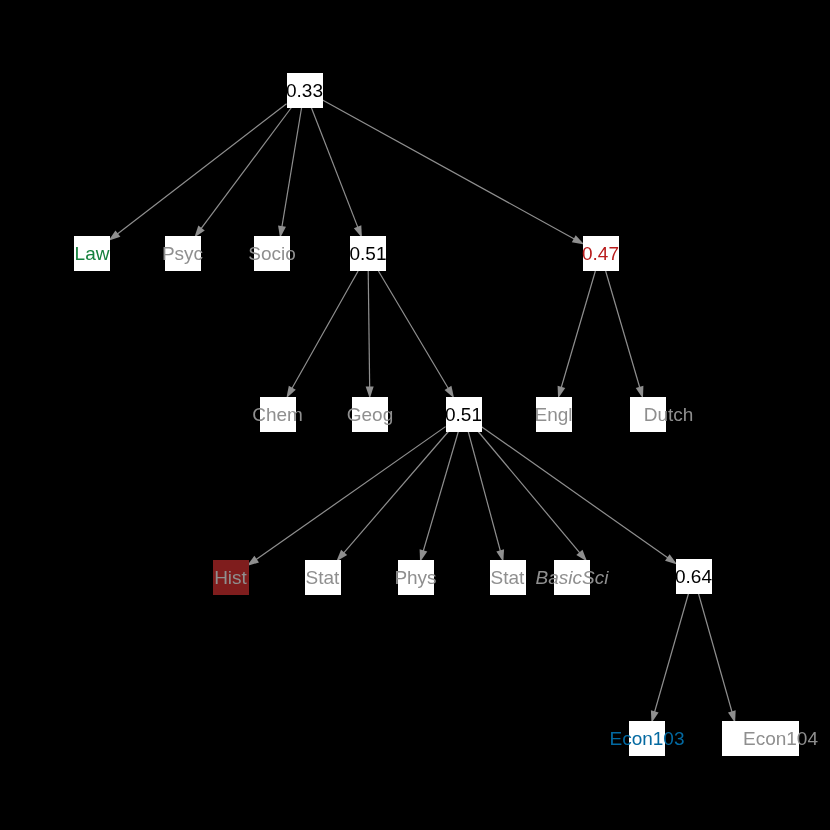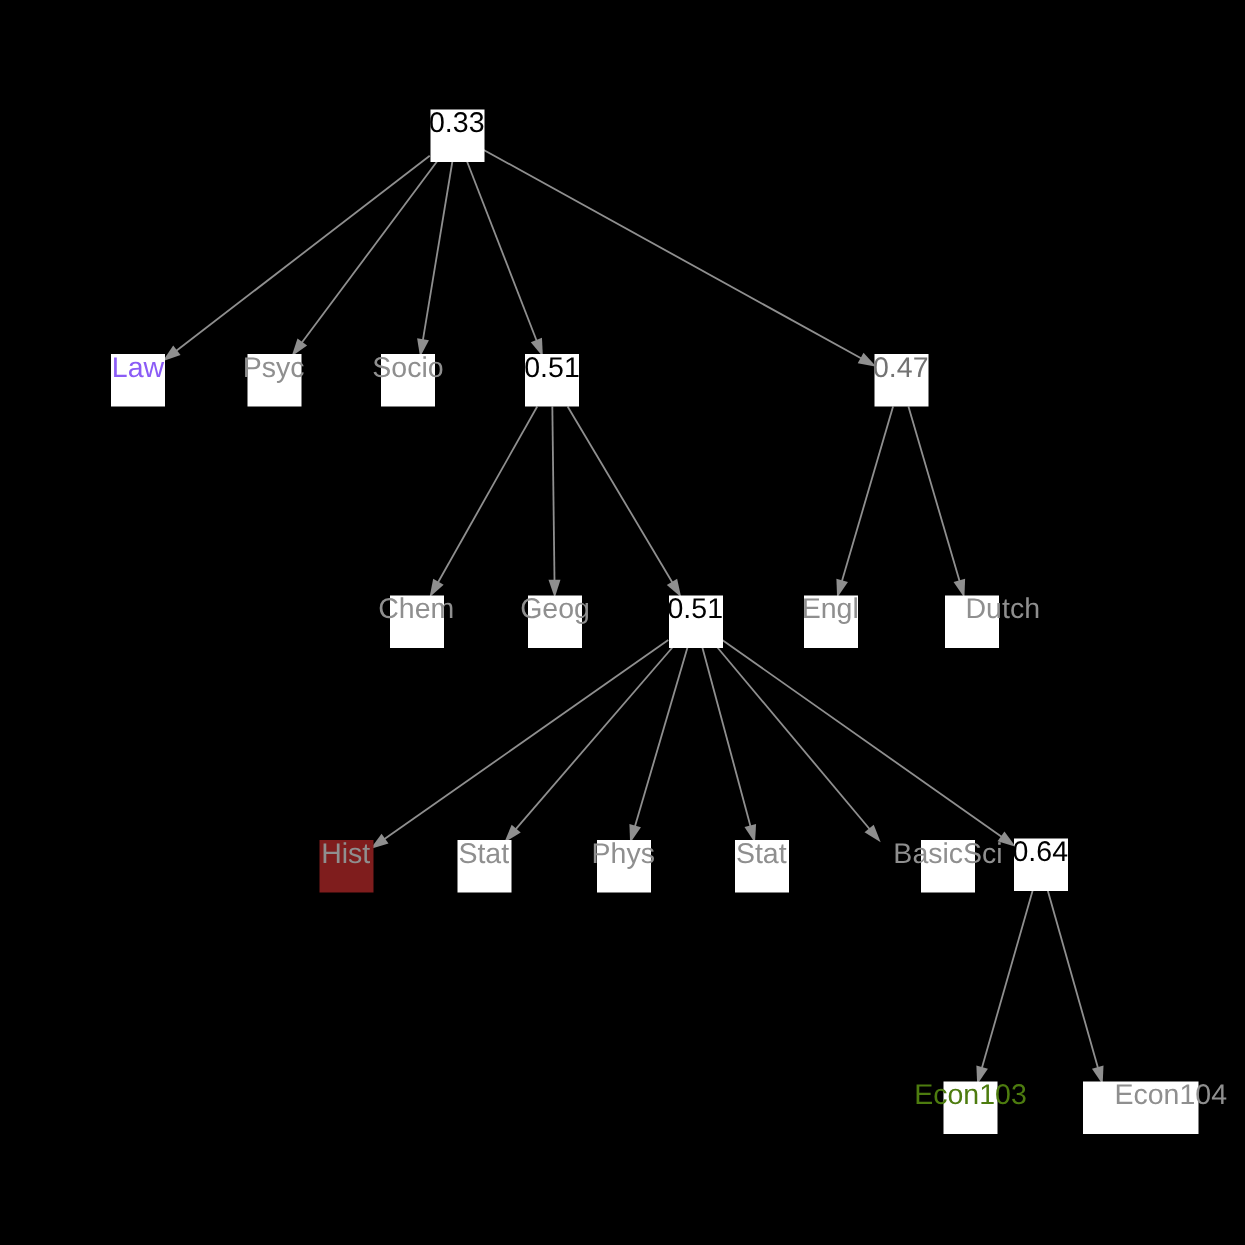--- a/index.html
+++ b/index.html
@@ -21,20 +21,21 @@
     top: 0;
     width: 830px;
     height: 830px;
   }
   .node {
     position: absolute;
     width: 36px;
     height: 35px;
     background: #ffffff;
     display: flex;
+    align-items: center;
     justify-content: center;
   }
   .node .lbl {
     white-space: nowrap;
     font-size: 19px;
     line-height: 1;
     overflow: visible;
   }
   .node.internal .lbl { color: #000000; }
   .node.leaf .lbl { color: #8f8f8f; }
@@ -79,33 +80,33 @@
       <line x1="688.4923076923077" y1="593.5" x2="653.438273718422" y2="716.0006563603534" stroke="#8f8f8f" stroke-width="1.2"></line>
       <polygon points="651.4574686881809,722.9228244767871 650.9131614516751,710.2854303770414 658.6044593588236,712.4863248550871" fill="#8f8f8f"></polygon>
       <line x1="698.4538461538461" y1="593.5" x2="733.1298080944957" y2="715.9966046816427" stroke="#8f8f8f" stroke-width="1.2"></line>
       <polygon points="735.0909022121762,722.9243828147528 727.9736463865364,712.4675826582805 735.6711776455478,710.2885891941911" fill="#8f8f8f"></polygon>
     </svg>
   <div id="nodes-layer">
       <div class="node internal" style="left: 286.5px; top: 72.5px; background: rgb(255, 255, 255);">
         <span class="lbl" style="color: rgb(0, 0, 0);">0.33</span>
       </div>
       <div class="node leaf" style="left: 74px; top: 236px; background: rgb(255, 255, 255);">
-        <span class="lbl" style="color: #8b5cf6;">Law</span>
+        <span class="lbl" style="color: #15803d;">Law</span>
       </div>
       <div class="node leaf" style="left: 164.5px; top: 236px; background: rgb(255, 255, 255);">
         <span class="lbl" style="color: rgb(143, 143, 143);">Psyc</span>
       </div>
       <div class="node leaf" style="left: 254px; top: 236px; background: rgb(255, 255, 255);">
         <span class="lbl" style="color: rgb(143, 143, 143);">Socio</span>
       </div>
       <div class="node internal" style="left: 350px; top: 236px; background: rgb(255, 255, 255);">
         <span class="lbl" style="color: rgb(0, 0, 0);">0.51</span>
       </div>
       <div class="node internal" style="left: 582.5px; top: 236px; background: rgb(255, 255, 255);">
-        <span class="lbl" style="color: #737373;">0.47</span>
+        <span class="lbl" style="color: #b91c1c;">0.47</span>
       </div>
       <div class="node leaf" style="left: 259.5px; top: 396.5px; background: rgb(255, 255, 255);">
         <span class="lbl" style="color: rgb(143, 143, 143);">Chem</span>
       </div>
       <div class="node leaf" style="left: 352px; top: 396.5px; background: rgb(255, 255, 255);">
         <span class="lbl" style="color: rgb(143, 143, 143);">Geog</span>
       </div>
       <div class="node internal" style="left: 445.5px; top: 396.5px; background: rgb(255, 255, 255);">
         <span class="lbl" style="color: rgb(0, 0, 0);">0.51</span>
       </div>
@@ -120,26 +121,26 @@
       </div>
       <div class="node leaf" style="left: 304.5px; top: 560px; background: rgb(255, 255, 255);">
         <span class="lbl" style="color: rgb(143, 143, 143);">Stat</span>
       </div>
       <div class="node leaf" style="left: 397.5px; top: 560px; background: rgb(255, 255, 255);">
         <span class="lbl" style="color: rgb(143, 143, 143);">Phys</span>
       </div>
       <div class="node leaf" style="left: 489.5px; top: 560px; background: rgb(255, 255, 255);">
         <span class="lbl" style="color: rgb(143, 143, 143);">Stat</span>
       </div>
-      <div class="node leaf" style="left: 614px; top: 560px; background: rgb(255, 255, 255);">
+      <div class="node leaf" style="left: 554px; top: 560px; background: rgb(255, 255, 255); font-style: italic;">
         <span class="lbl" style="color: rgb(143, 143, 143);">BasicSci</span>
       </div>
       <div class="node internal" style="left: 675.5px; top: 558.5px; background: rgb(255, 255, 255);">
         <span class="lbl" style="color: rgb(0, 0, 0);">0.64</span>
       </div>
       <div class="node leaf" style="left: 629px; top: 721px; background: rgb(255, 255, 255);">
-        <span class="lbl" style="color: #4d7c0f;">Econ103</span>
+        <span class="lbl" style="color: #0369a1;">Econ103</span>
       </div>
       <div class="node leaf" style="left: 721.5px; top: 721px; background: rgb(255, 255, 255); padding-left: 41px;">
         <span class="lbl" style="color: rgb(143, 143, 143);">Econ104</span>
       </div>
     </div>
 </div>
 
 </body></html>

